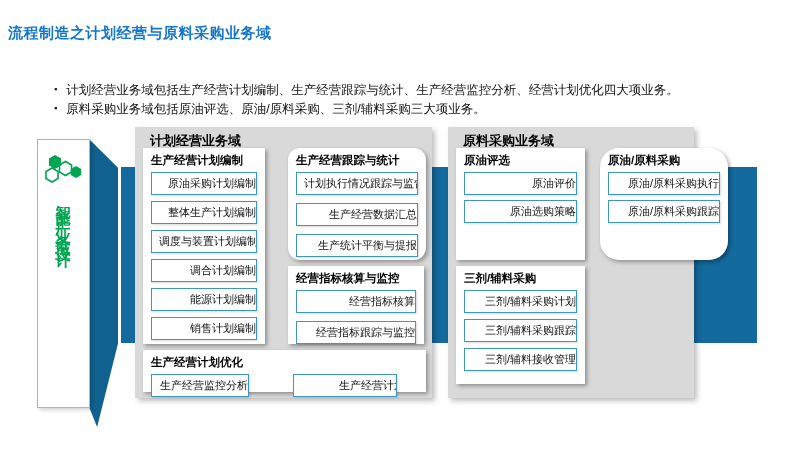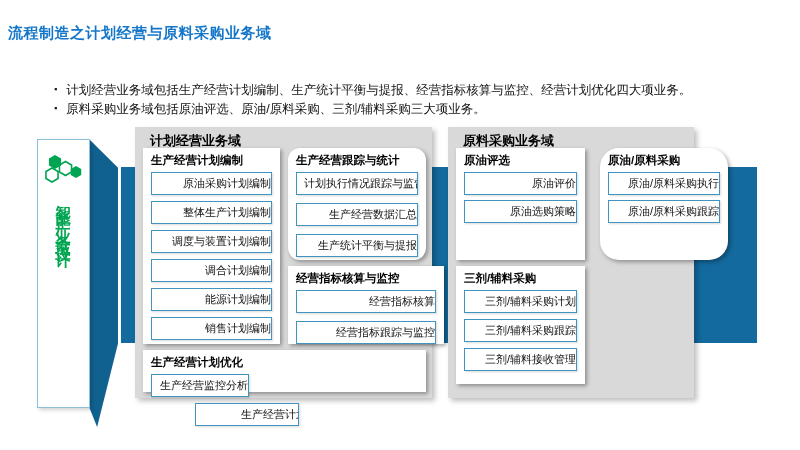--- a/index.html
+++ b/index.html
@@ -52,38 +52,38 @@
   }
   .card-title{font-size:11.5px;font-weight:bold;margin:1px 0 4px;white-space:nowrap;color:#000;}
   .item{
     height:23px;line-height:20px;box-sizing:border-box;background:#fff;
     border:1.5px solid #4094bd;box-shadow:1px 1px 2px rgba(0,0,0,.15);
     font-size:11px;padding-left:7px;margin-bottom:6px;
     white-space:nowrap;overflow:hidden;color:#111;text-align:right;
   }
   .gap8 .item{margin-bottom:8px;}
   .gap5 .item{margin-bottom:5px;}
-  .card-a{left:8px;top:21px;width:137px;height:196px;}
+  .card-a{left:8px;top:21px;width:122px;height:196px;}
   .card-b{left:153px;top:21px;width:138px;height:112px;border-radius:12px;}
-  .card-c{left:153px;top:139px;width:156px;height:78px;font-family:Liberation Serif, serif;}
+  .card-c{left:153px;top:139px;width:136px;height:78px;font-family:Liberation Serif, serif;}
   .card-d{left:8px;top:223px;width:283px;height:42px;}
-  .card-d .row{display:flex;flex-direction:column;}
+  .card-d .row{display:flex;}
   .card-d .item{width:98px;}
   .card-d .item.wide{width:104px;margin-left:44px;padding-left:45px;}
   .card-e{left:8px;top:21px;width:129px;height:112px;}
   .card-f{left:152px;top:21px;width:128px;height:112px;border-radius:19px;}
   .card-g{left:8px;top:139px;width:129px;height:118px;}
 </style>
 </head>
 <body>
 
 <h1 class="page-title">流程制造之计划经营与原料采购业务域</h1>
 
 <ul class="bullets">
-  <li><span class="bullet-marker">▪</span><span>计划经营业务域包括生产经营计划编制、生产统计平衡与提报、经营指标核算与监控、经营计划优化四大项业务。</span></li>
+  <li><span class="bullet-marker">▪</span><span>计划经营业务域包括生产经营计划编制、生产经营跟踪与统计、生产经营监控分析、经营计划优化四大项业务。</span></li>
   <li><span class="bullet-marker">▪</span><span>原料采购业务域包括原油评选、原油/原料采购、三剂/辅料采购三大项业务。</span></li>
 </ul>
 
 <div class="band"></div>
 <div class="fold"></div>
 
 <aside class="sidebar">
   <svg width="44" height="31" viewBox="0 0 44 31" aria-hidden="true">
     <polygon points="13,2 19.06,5.5 19.06,12.5 13,16 6.94,12.5 6.94,5.5" fill="#00a551"></polygon>
     <polygon points="10,15 16.06,18.5 16.06,25.5 10,29 3.94,25.5 3.94,18.5" fill="none" stroke="#00a551" stroke-width="1.6"></polygon>

